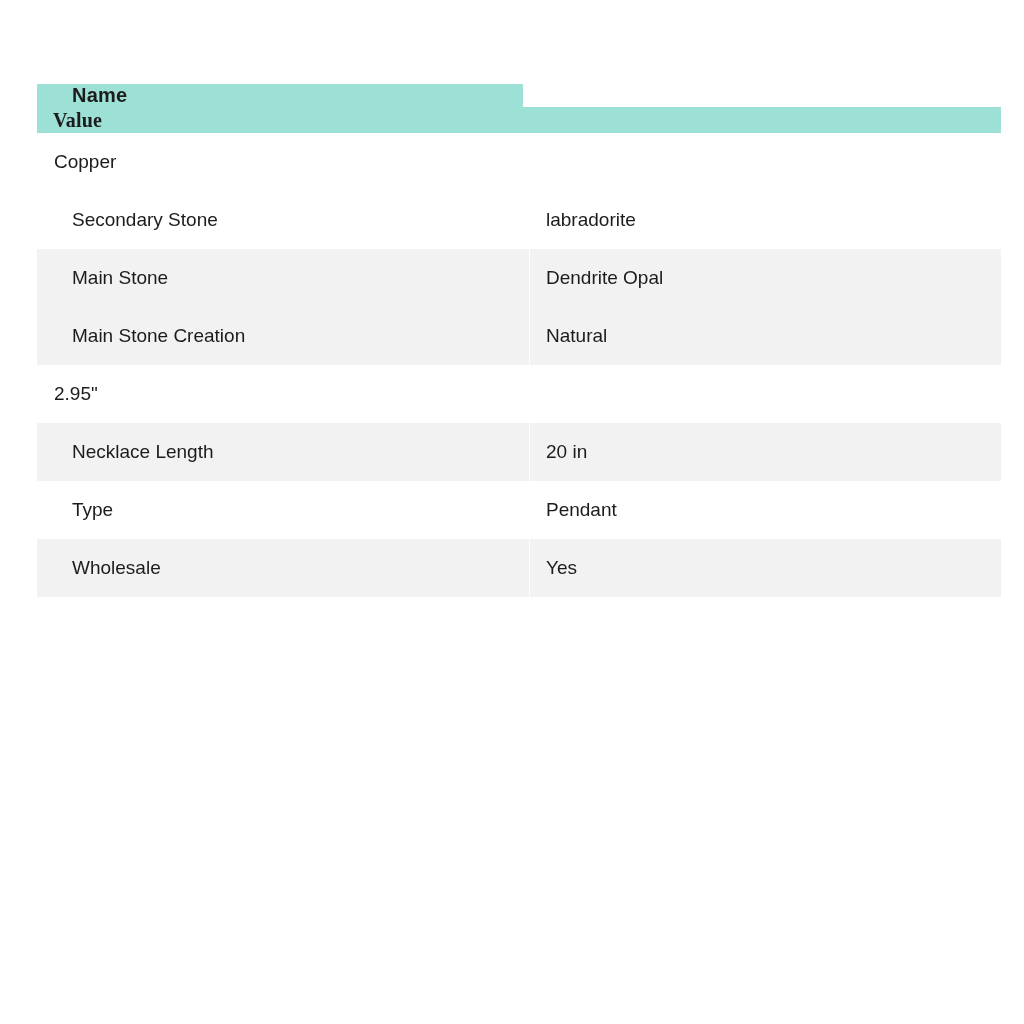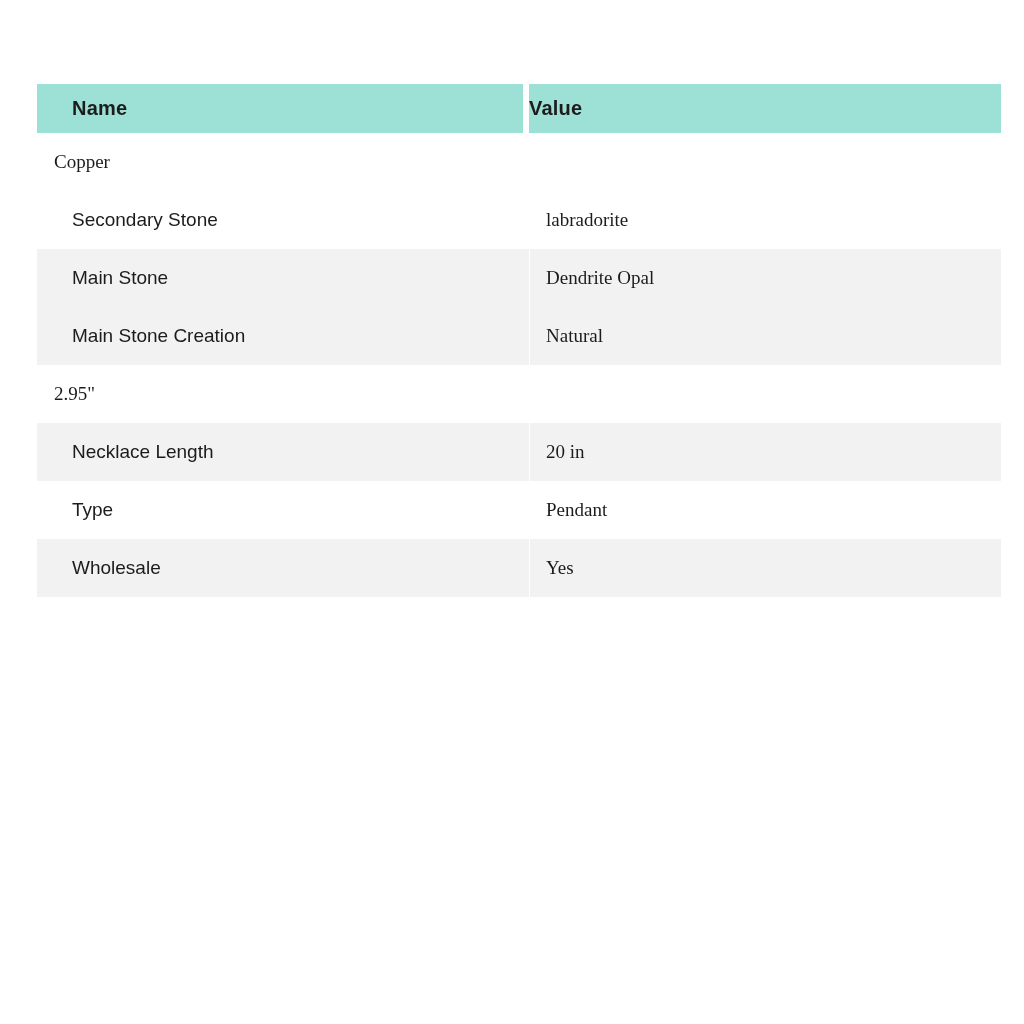--- a/index.html
+++ b/index.html
@@ -18,36 +18,39 @@
   }
   .spec-table {
     position: absolute;
     left: 37px;
     top: 84px;
     width: 964px;
   }
   .header-row {
     display: flex;
     height: 49px;
+    flex-direction: column;
   }
   .header-cell {
     background: var(--header-bg);
     display: flex;
     align-items: center;
     font-size: 20px;
     font-weight: 600;
     letter-spacing: 0.2px;
   }
   .header-cell.name-col {
     width: 486px;
     padding-left: 35px;
     margin-right: 6px;
   }
   .header-cell.value-col {
     flex: 1;
+    padding-left: 16px;
+    font-family: Liberation Serif, serif;
   }
   .body-row {
     display: flex;
     height: 58px;
   }
   .body-row.striped {
     background: var(--stripe-bg);
   }
   .cell {
     display: flex;
@@ -55,21 +58,20 @@
     font-size: 19px;
   }
   .cell.name-col {
     width: 492px;
     padding-left: 35px;
   }
   .cell.value-col {
     flex: 1;
     padding-left: 16px;
     border-left: 1px solid #ffffff;
-    font-family: Liberation Serif, serif;
   }
 </style>
 </head>
 <body>
 
 <div class="spec-table">
 
   <div class="header-row">
     <div class="header-cell name-col">Name</div>
     <div class="header-cell value-col">Value</div>

